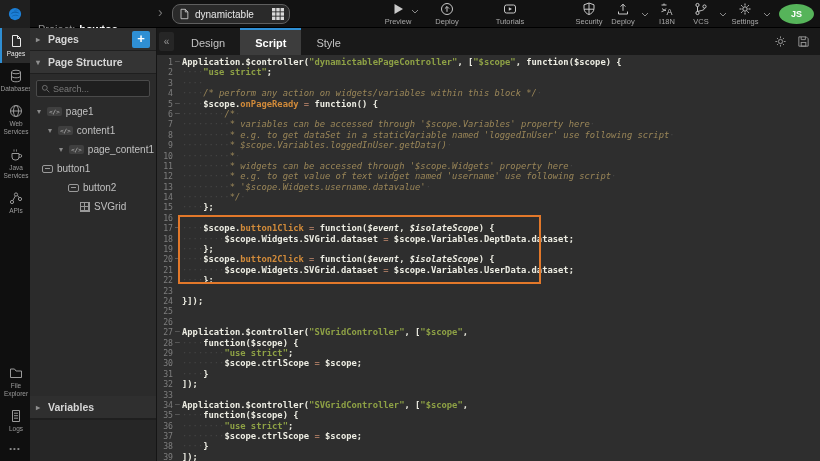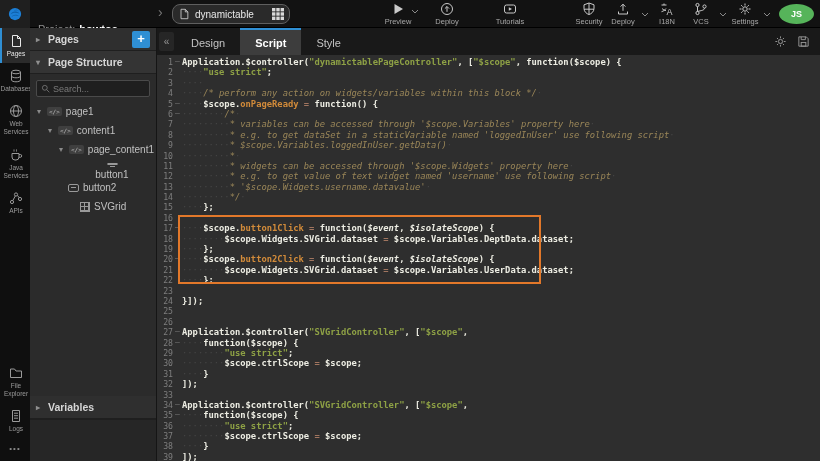--- a/index.html
+++ b/index.html
@@ -275,21 +275,21 @@
         <div class="tree-row" style="padding-left: 16px;">
           <span class="caret">▾</span>
           <span class="wicon">&lt;/&gt;</span>
           <span>content1</span>
         </div>
         <div class="tree-row" style="padding-left: 27px;">
           <span class="caret">▾</span>
           <span class="wicon">&lt;/&gt;</span>
           <span>page_content1</span>
         </div>
-        <div class="tree-row" style="padding-left: 38px; flex-direction: column;">
+        <div class="tree-row" style="">
           <span class="caret"></span>
           <span class="bicon"></span>
           <span>button1</span>
         </div>
         <div class="tree-row" style="padding-left: 26px;">
           <span class="caret"></span>
           <span class="bicon"></span>
           <span>button2</span>
         </div>
         <div class="tree-row" style="padding-left: 38px;">

